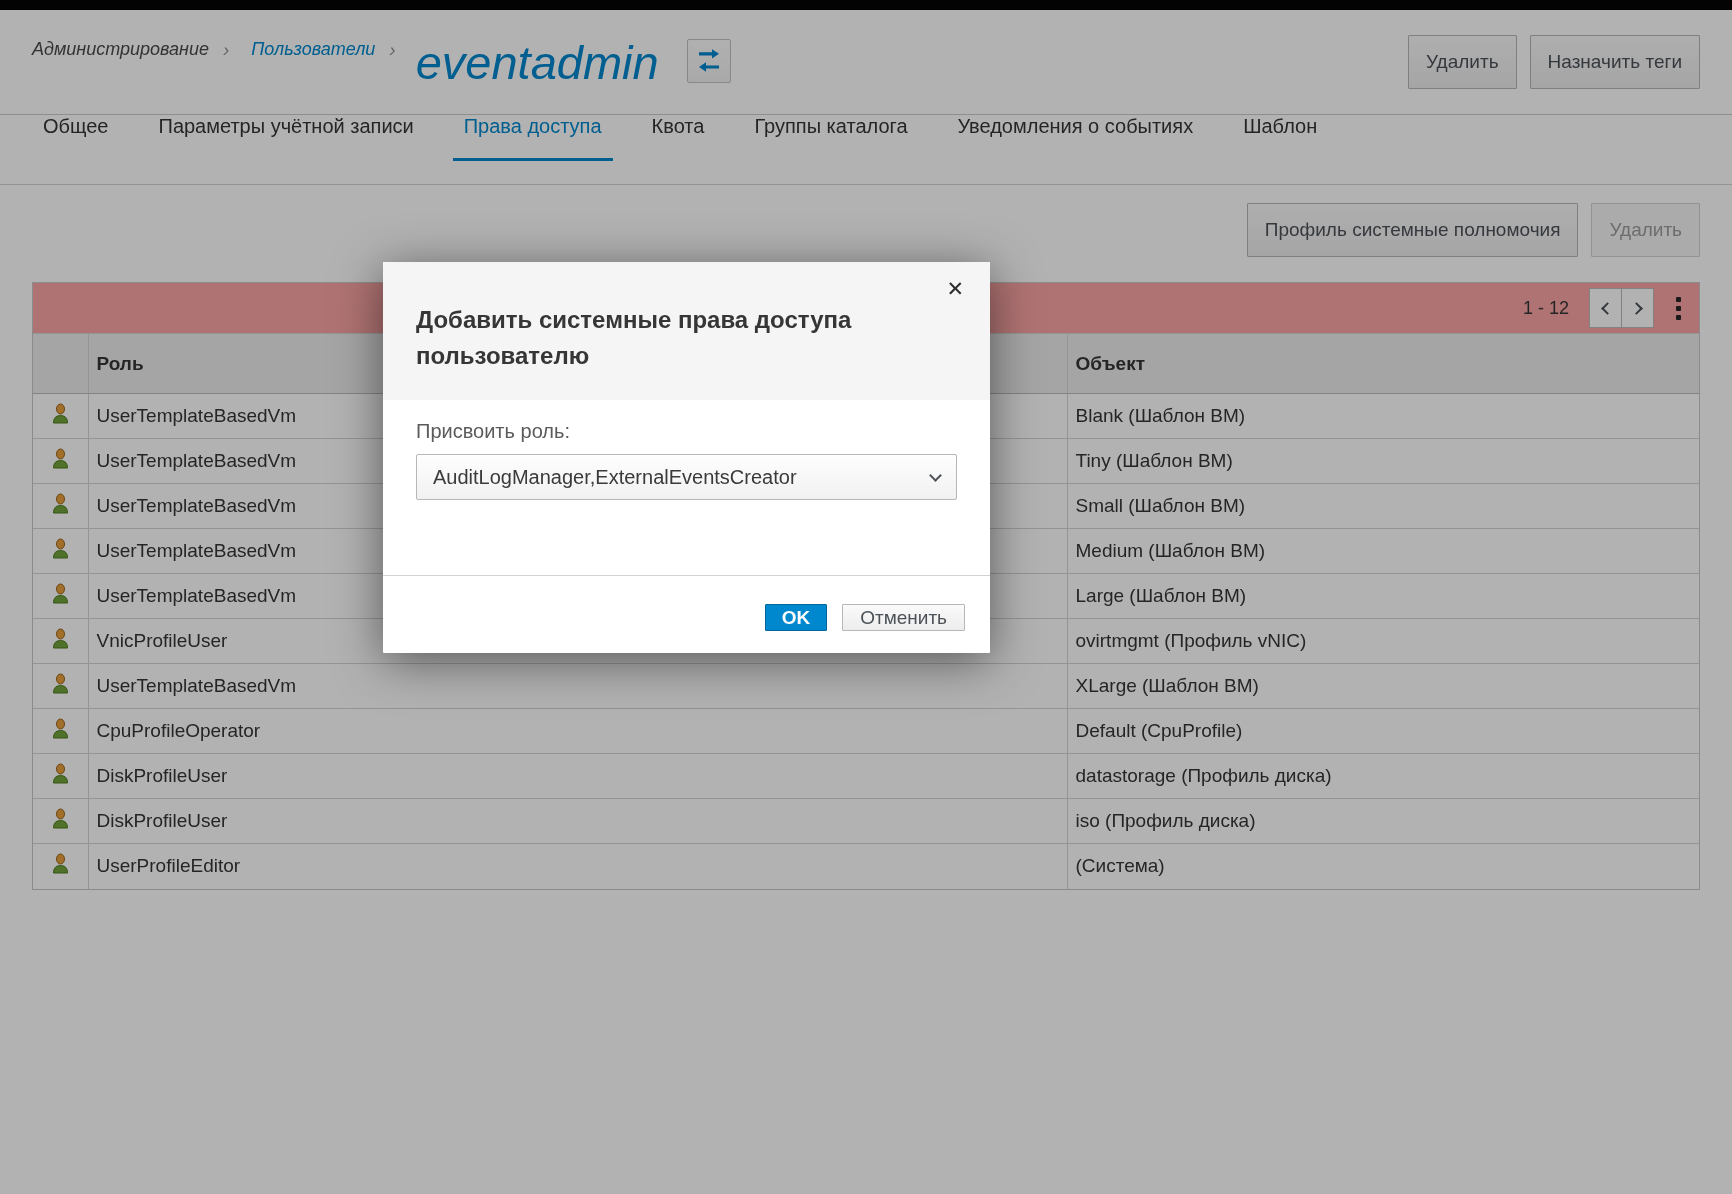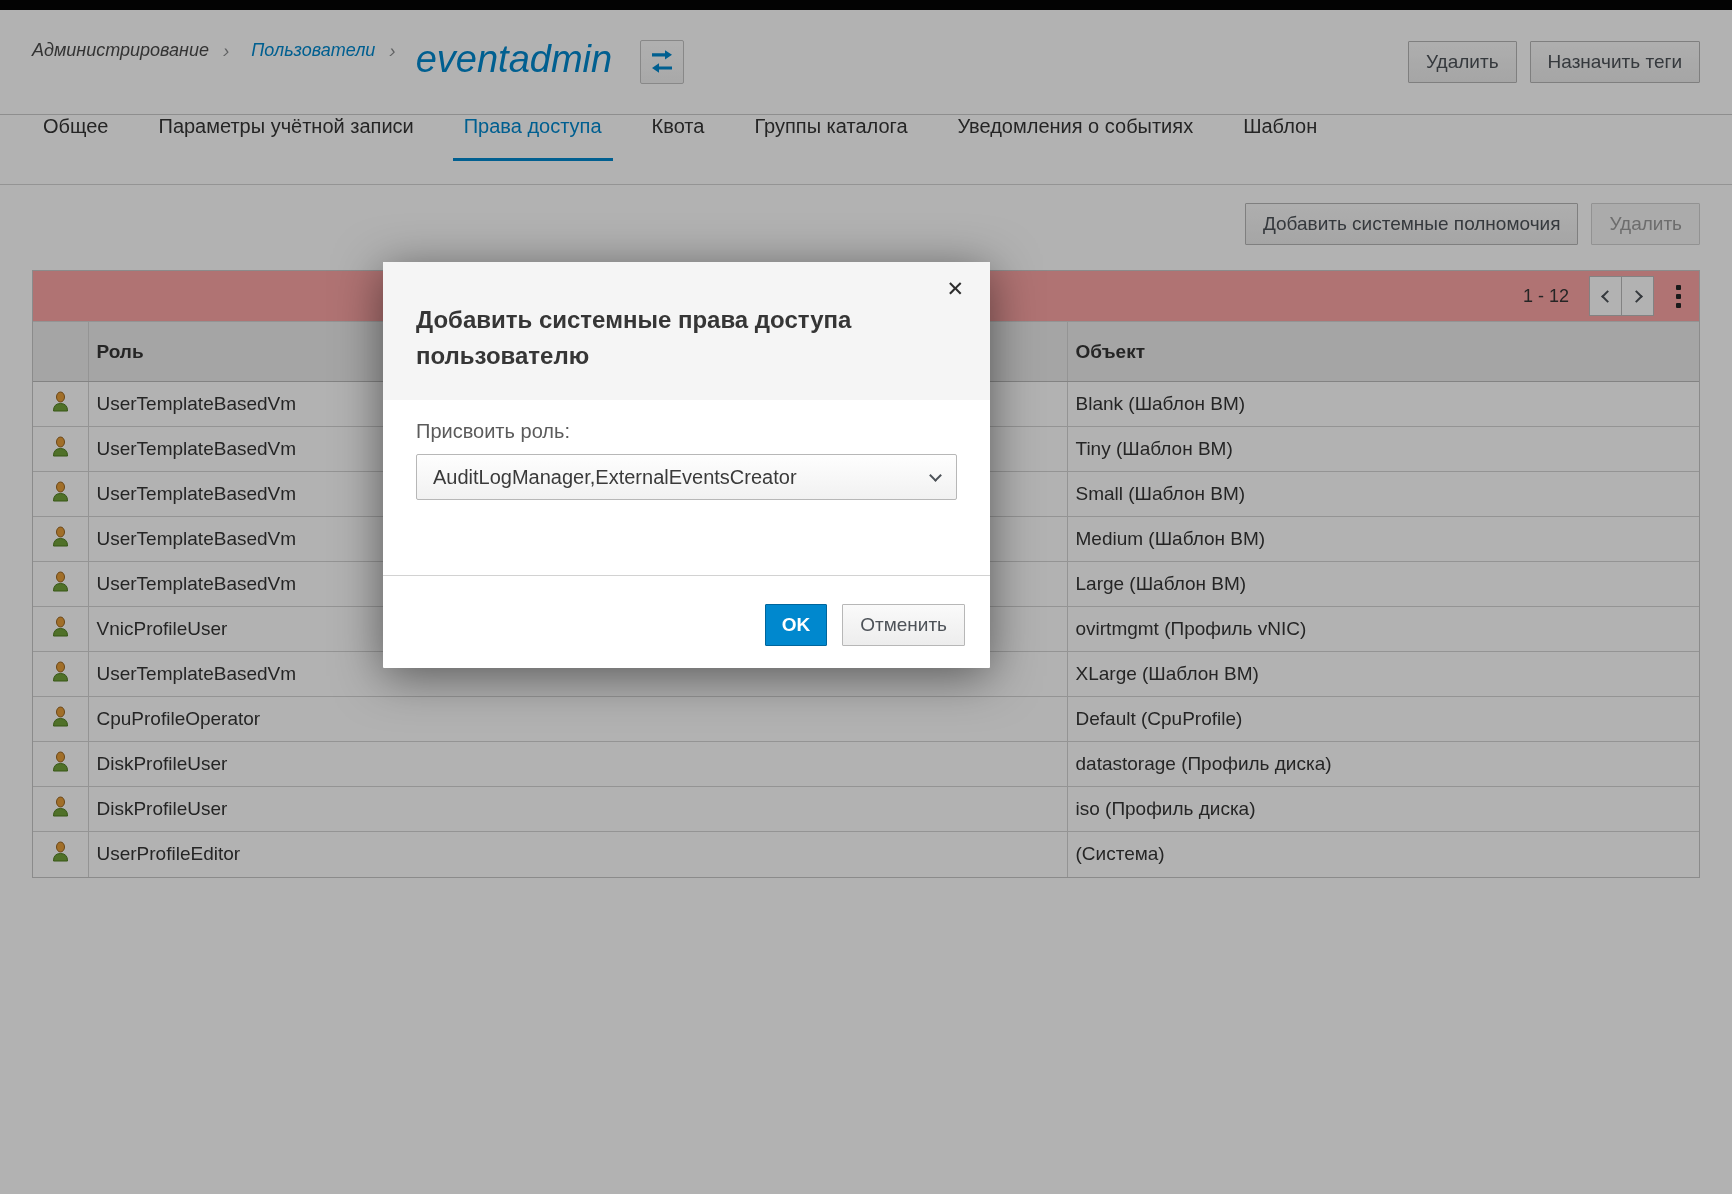--- a/index.html
+++ b/index.html
@@ -12,32 +12,32 @@
 
   
   .masthead {
     height:105px; padding:0 32px; border-bottom:1px solid #cccccc;
     display:flex; align-items:center; justify-content:space-between; background:#fff;
   }
   .bc-wrap { display:flex; align-items:flex-start; gap:12px;font-style:italic; }
   .bc-item { font-size:18px; color:#4a4a4a; }
   .bc-link { font-size:18px; color:#0088ce; cursor:pointer;margin-left:8px; }
   .bc-sep { font-size:19px; color:#8b8d8f; padding:0 2px; }
-  .page-title { font-size:38px; font-weight:300; color:#0088ce; margin-left:6px; line-height:1; }
+  .page-title { font-size:47px; font-weight:300; color:#0088ce; margin-left:6px; line-height:1; }
   .switch-btn {
     margin-left:16px; width:44px; height:44px; border:1px solid #c3c3c3; border-radius:2px;
     background:linear-gradient(#fdfdfd,#f2f2f2); display:flex; align-items:center; justify-content:center;
     cursor:pointer;
   }
   .head-actions { display:flex; gap:13px; }
 
   
   .btn {
     display:inline-flex; align-items:center; justify-content:center;
-    height:42px; padding:0 17px; font-size:19px; color:#4d5258;
+    height:54px; padding:0 17px; font-size:19px; color:#4d5258;
     background:linear-gradient(#fafafa,#ededed); border:1px solid #b7b7b7; border-radius:1px;
     cursor:pointer; white-space:nowrap;
   }
   .btn.disabled { color:#9c9c9c; background:#f5f5f5; border-color:#d1d1d1; cursor:default; }
   .btn.primary { background:#0088ce; border-color:#00659c; color:#fff; }
 
   
   .tabs { display:flex; padding:0 32px; border-bottom:1px solid #d4d4d4; height:70px; align-items:flex-start; background:#fff; }
   .tab {
     font-size:20px; color:#363636; padding:0 11px 20px 11px; margin-right:28px;
@@ -99,21 +99,21 @@
   .selectbox {
     margin-top:6px; height:46px; border:1px solid #b7b7b7; border-radius:2px;
     background:linear-gradient(#fefefe,#f1f1f1);
     display:flex; align-items:center; justify-content:space-between; padding:0 16px; cursor:pointer;
   }
   .selectbox .sel-text { font-size:20px; color:#3a3a3a; }
   .modal-footer {
     border-top:1px solid #d2d2d2; padding:28px 25px 22px 25px;
     display:flex; justify-content:flex-end; gap:15px;
   }
-  .modal-footer .btn { height:42px; }
+  .modal-footer .btn { height:27px; }
   .modal-footer .btn.primary { font-weight:bold; padding:0 16px; }
 </style>
 </head>
 <body>
 
 <div class="topbar"></div>
 
 <div class="masthead">
   <div class="bc-wrap">
     <span class="bc-item">Администрирование</span>
@@ -140,21 +140,21 @@
   <div class="tab">Общее</div>
   <div class="tab">Параметры учётной записи</div>
   <div class="tab active">Права доступа</div>
   <div class="tab">Квота</div>
   <div class="tab">Группы каталога</div>
   <div class="tab">Уведомления о событиях</div>
   <div class="tab">Шаблон</div>
 </div>
 
 <div class="action-row">
-  <button class="btn">Добавить системные полномочия</button>
+  <button class="btn">Профиль системные полномочия</button>
   <button class="btn disabled">Удалить</button>
 </div>
 
 <div class="grid">
   <div class="grid-toolbar">
     <span class="pg-range">1 - 12</span>
     <span class="pg-btns">
       <span class="pg-btn">
           <span class="chev left"></span>
         </span>

